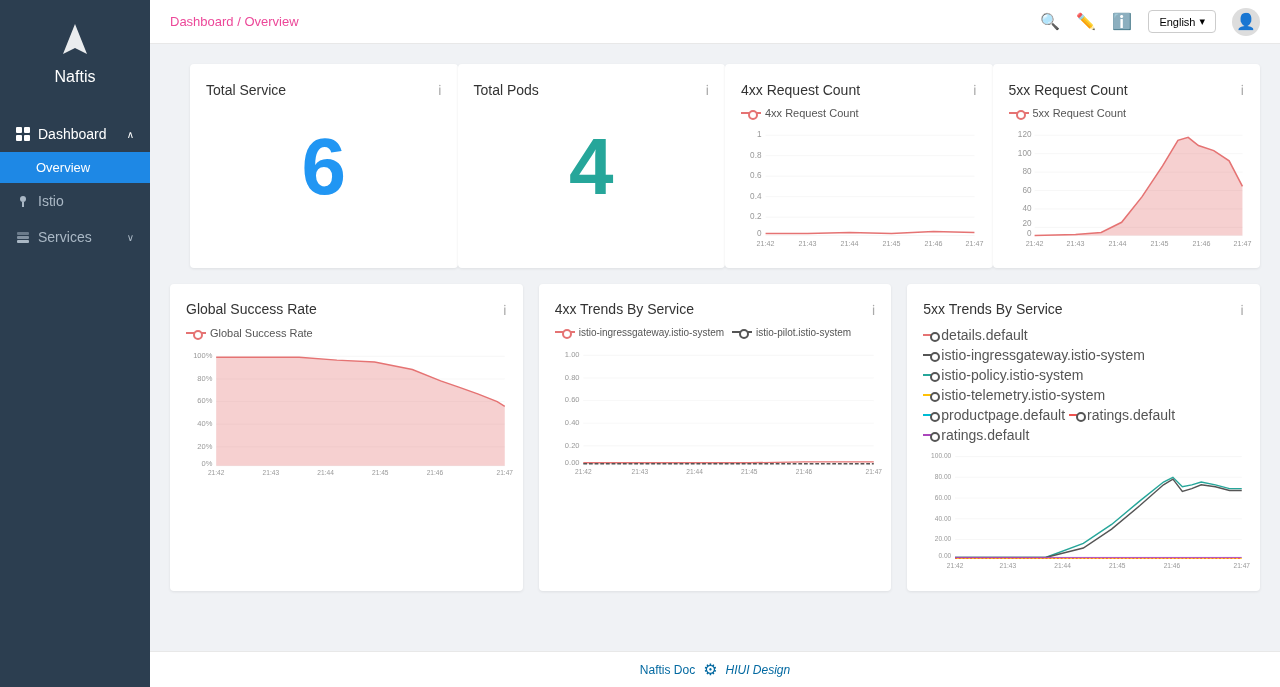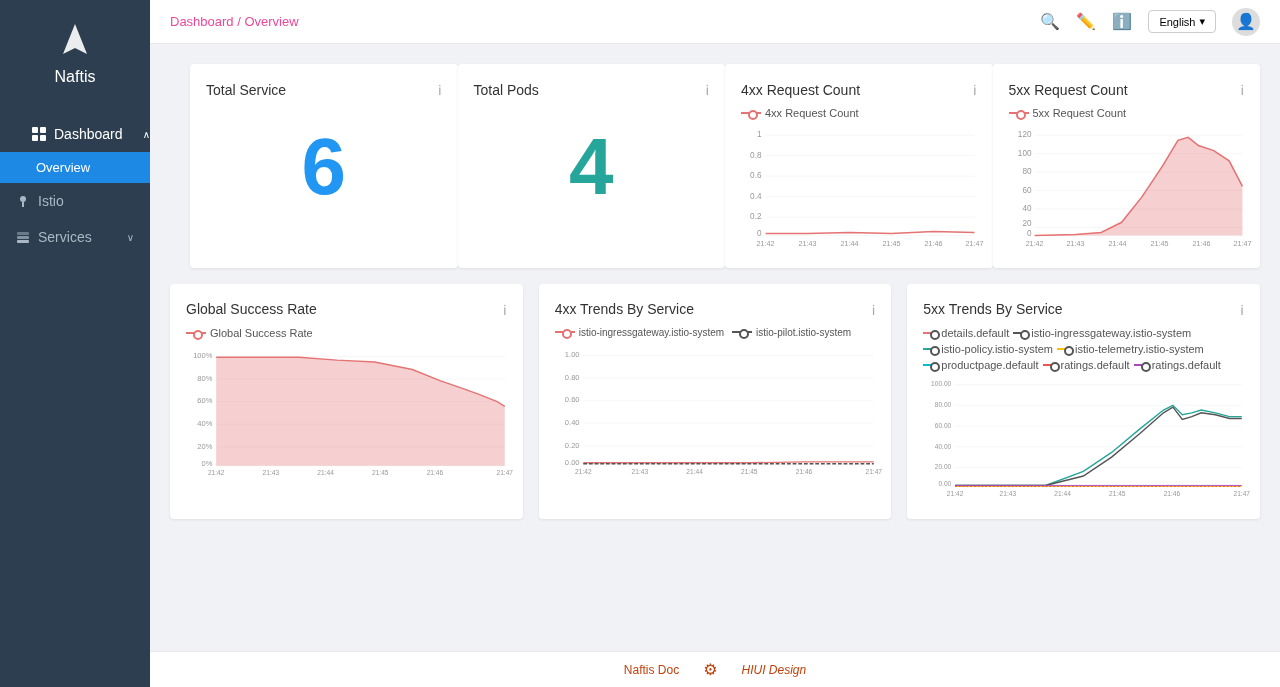--- a/index.html
+++ b/index.html
@@ -36,21 +36,21 @@
     .nav-item {
       width: 100%;
       padding: 10px 16px;
       display: flex;
       align-items: center;
       justify-content: space-between;
       cursor: pointer;
       color: #aab8c5;
       font-size: 14px;
     }
-    .nav-item.active-parent { color: white; margin-left: 16px; }
+    .nav-item.active-parent { color: white; }
     .nav-item-left { display: flex; align-items: center; gap: 8px; }
     .nav-sub-item {
       width: 100%;
       padding: 8px 16px 8px 36px;
       cursor: pointer;
       color: #ffffff;
       font-size: 13px;
       background: #1e88e5;
     }
     .chevron { font-size: 10px; }
@@ -205,23 +205,23 @@
     svg.chart { width: 100%; overflow: visible; }
 
     
     .footer {
       background: white;
       border-top: 1px solid #e8e8e8;
       height: 36px;
       display: flex;
       align-items: center;
       justify-content: center;
-      gap: 24px;
+      gap: 8px;
       font-size: 12px;
-      color: #c2410c;
+      color: #0369a1;
       flex-shrink: 0;
     }
     .footer-github {
       font-size: 16px;
     }
   </style>
 </head>
 <body>
 
 <div class="sidebar">
@@ -467,21 +467,21 @@
             <text x="338" y="138" font-size="7" fill="#999" text-anchor="middle">21:47</text>
           </svg>
         </div>
       </div>
 
       <div class="card">
         <div class="card-header">
           <span class="card-title">5xx Trends By Service</span>
           <span class="card-info-icon">ℹ</span>
         </div>
-        <div class="chart-legend" style="font-size:11px; gap:4px;">
+        <div class="chart-legend" style="font-size:14px; gap:4px;">
           <div class="legend-item">
             <div class="legend-dot" style="background:#e57373;width:14px;height:2px;"></div>
             <span>details.default</span>
           </div>
           <div class="legend-item">
             <div class="legend-dot" style="background:#555;width:14px;height:2px;"></div>
             <span>istio-ingressgateway.istio-system</span>
           </div>
           <div class="legend-item">
             <div class="legend-dot" style="background:#26a69a;width:14px;height:2px;"></div>

